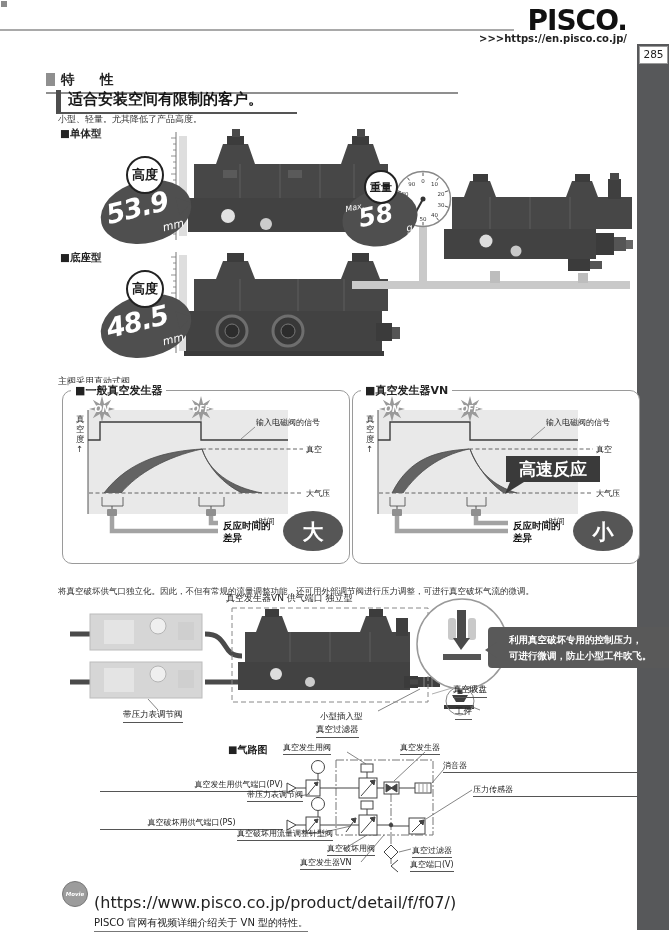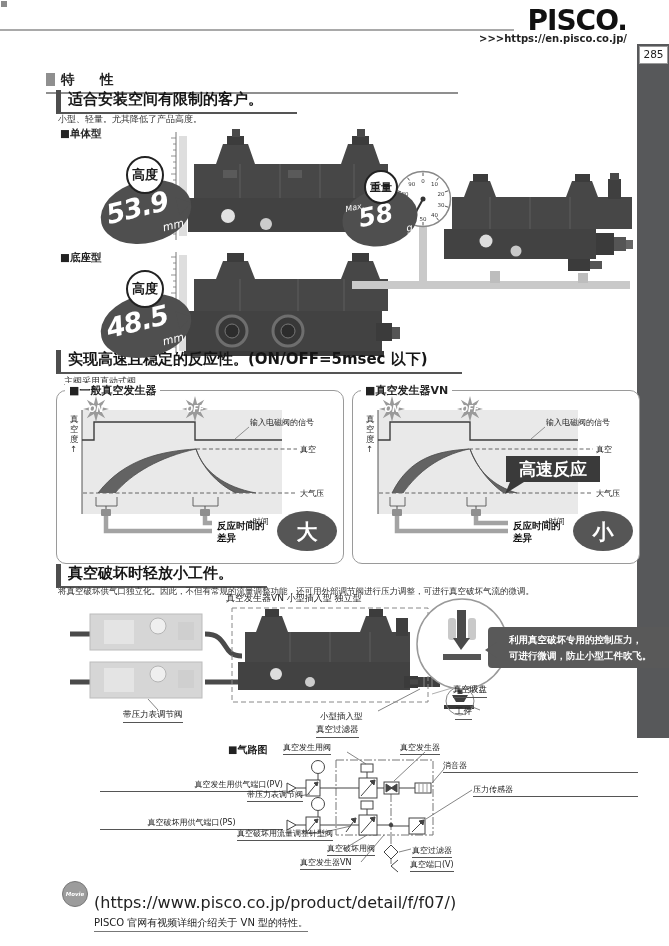--- a/index.html
+++ b/index.html
@@ -4,21 +4,21 @@
 <style>
   html,body{margin:0;padding:0;background:#e8e8e8;font-family:"DejaVu Sans","Liberation Sans",sans-serif;}
   .page{position:relative;width:669px;height:946px;background:#ffffff;overflow:hidden;color:#1d1d1d;}
   .abs{position:absolute;}
   
   .top-rule{position:absolute;left:0;top:29px;width:514px;height:2px;background:#a9a9a9;}
   .brand{position:absolute;right:42px;top:4px;font-size:28px;font-weight:bold;letter-spacing:-1px;color:#111;}
   .url-top{position:absolute;right:42px;top:33px;font-size:10px;font-weight:bold;color:#222;}
   .corner-mark{position:absolute;left:1px;top:1px;width:6px;height:6px;background:#8a8a8a;}
   
-  .side-strip{position:absolute;left:637px;top:44px;width:32px;height:694px;background:#57585a;}
+  .side-strip{position:absolute;left:637px;top:44px;width:32px;height:886px;background:#57585a;}
   .page-tab{position:absolute;left:2px;top:2px;width:27px;height:16px;background:#fff;border:1px solid #9a9a9a;font-size:10.5px;text-align:center;line-height:15px;color:#222;}
   .side-vert{position:absolute;left:0;top:586px;width:32px;text-align:center;writing-mode:vertical-rl;color:#fff;font-size:13.5px;letter-spacing:3px;font-weight:bold;}
   
   .sec-label{position:absolute;left:46px;top:71px;width:412px;border-bottom:2px solid #8f8f8f;padding-bottom:3px;font-size:13.5px;font-weight:bold;letter-spacing:6px;color:#222;}
   .sec-label .marker{display:inline-block;width:9px;height:13px;background:#8f8f8f;margin-right:6px;vertical-align:-2px;}
   .h2{position:absolute;font-size:15px;font-weight:bold;color:#161616;border-left:5px solid #4d4d4d;border-bottom:2px solid #555;padding:0 34px 3px 7px;}
   .note{position:absolute;font-size:9px;color:#333;}
   .plabel{position:absolute;font-size:10.5px;font-weight:bold;color:#222;}
   
   .hbadge{position:absolute;width:96px;height:100px;z-index:4;}
@@ -192,24 +192,23 @@
 
   <div class="wbadge">
     <div class="wb-circle">重量</div>
     <div class="wb-blob">
       <span class="wb-max">Max.</span>
       <span class="wb-num">58</span>
       <span class="wb-unit">g</span>
     </div>
   </div>
 
-  <div class="h2" style="left:56px;top:350px;">实现高速且稳定的反应性。(ON/OFF=5msec 以下)</div>
-  <div class="note" style="left:58px;top:375px;margin-left:6px;">主阀采用直动式阀。</div>
-
-  <div class="chart-box" style="left:56px;top:390px;">
+  <div class="note" style="left:58px;top:375px;">主阀采用直动式阀。</div>
+
+  <div class="chart-box" style="left:62px;top:390px;">
     <span class="chart-title">■一般真空发生器</span>
     <svg width="280" height="158" viewBox="0 0 280 158" style="position:absolute;left:3px;top:5px;">
       <rect x="22" y="14" width="200" height="104" fill="#e9e9e9"></rect>
       <line x1="22" y1="14" x2="22" y2="118" stroke="#555"></line>
       <line x1="23" y1="97" x2="237" y2="97" stroke="#555" stroke-width="0.9" stroke-dasharray="4 2.5"></line>
       <line x1="136" y1="53" x2="237" y2="53" stroke="#555" stroke-width="0.9" stroke-dasharray="4 2.5"></line>
       <path d="M22 44 H34 V26 H135 V44 H222" fill="none" stroke="#3d3d3d" stroke-width="1.4"></path>
       <line x1="175" y1="43" x2="189" y2="31" stroke="#777" stroke-width="0.8"></line>
       <g>
         <path d="M38 97 C64 63 102 55 136 53 C100 61 72 77 55 97 Z" fill="#636363"></path>
@@ -286,23 +285,22 @@
       <text x="240" y="56" font-size="8" fill="#222">真空</text>
       <text x="240" y="100" font-size="8" fill="#222">大气压</text>
       <text x="186" y="128" font-size="8" fill="#222">→时间</text>
       <text x="157" y="133" font-size="9.5" font-weight="bold" fill="#111">反应时间的</text>
       <text x="157" y="145" font-size="9.5" font-weight="bold" fill="#111">差异</text>
       <ellipse cx="247" cy="135" rx="30" ry="20" fill="#565656"></ellipse>
       <text x="247" y="143" font-size="21" font-weight="bold" text-anchor="middle" fill="#fff">小</text>
     </svg>
   </div>
 
-  <div class="h2" style="left:56px;top:564px;">真空破坏时轻放小工件。</div>
   <div class="note" style="left:58px;top:586px;font-size:8.5px;">将真空破坏供气口独立化。因此，不但有常规的流量调整功能，还可用外部调节阀进行压力调整，可进行真空破坏气流的微调。</div>
-  <div class="diagram-title">真空发生器VN 小型插入型 独立型</div>
+  <div class="diagram-title">真空发生器VN 供气端口 独立型</div>
 
   <svg class="abs" style="left:60px;top:598px;" width="580" height="150" viewBox="0 0 580 150">
 
     <path d="M10 36 H30 M145 36 C170 36 160 58 182 58 M10 84 H30 M145 84 H350" stroke="#4a4a4a" stroke-width="5" fill="none"></path>
 
     <g>
       <rect x="30" y="16" width="112" height="36" fill="#d6d6d6" stroke="#bcbcbc"></rect>
       <rect x="44" y="22" width="30" height="24" fill="#e4e4e4"></rect>
         <circle cx="98" cy="28" r="8" fill="#efefef" stroke="#b5b5b5"></circle>
         <rect x="118" y="24" width="16" height="18" fill="#cfcfcf"></rect>

